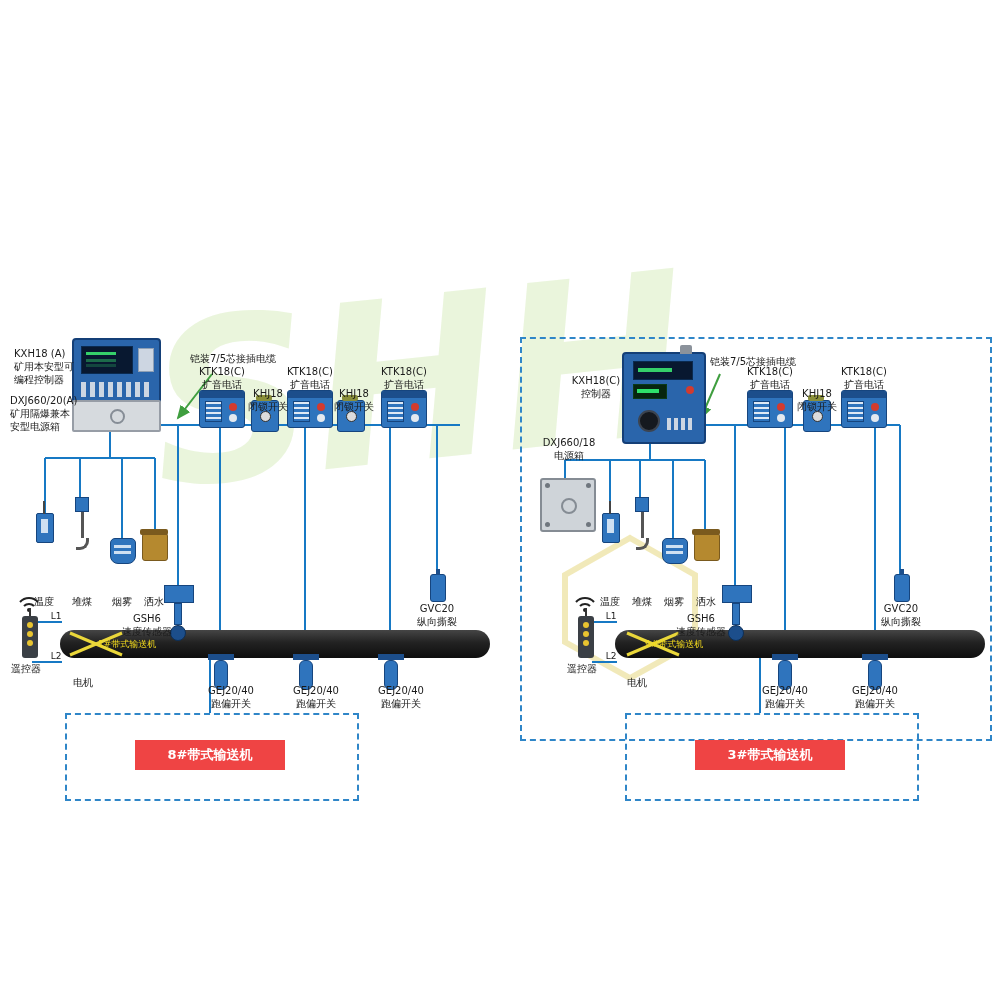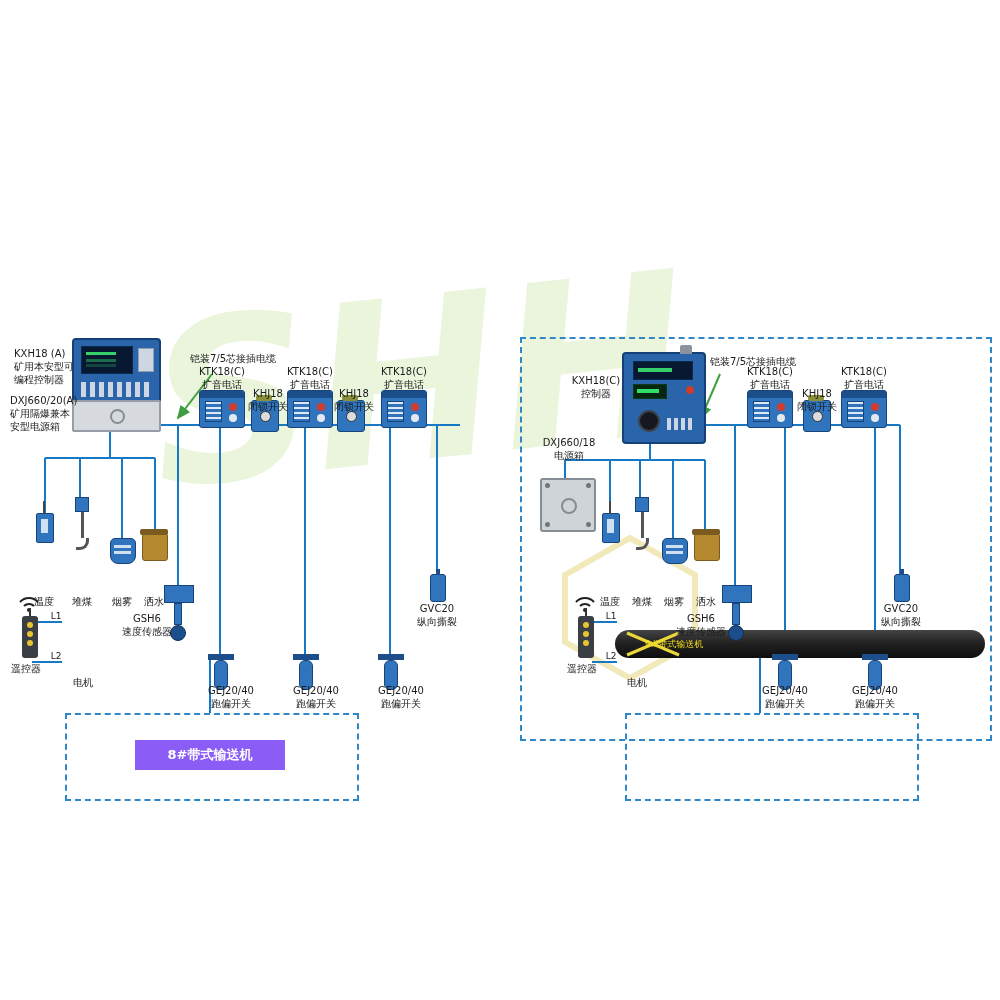--- a/index.html
+++ b/index.html
@@ -117,21 +117,21 @@
   .wifi{position:absolute;z-index:3;}
 
   
   .belt{position:absolute;height:28px;z-index:2;border-radius:14px;
         background:linear-gradient(#454545,#222 45%,#0e0e0e);}
   .belt .cross{position:absolute;top:0;z-index:2;}
   .belt .btxt{position:absolute;top:50%;transform:translateY(-50%);color:#f2d91c;
               font-size:9px;z-index:3;white-space:nowrap;}
 
   
-  .blabel{position:absolute;width:150px;height:30px;z-index:3;background:#8b5cf6;color:#fff;
+  .blabel{position:absolute;width:150px;height:30px;z-index:3;background:#ef4444;color:#fff;
           font-size:13px;font-weight:bold;display:flex;align-items:center;justify-content:center;}
 </style>
 </head>
 <body>
 
 <div class="canvas">
 
   <div class="wm">SHH</div>
   <svg class="wm-hex" width="150" height="150">
     <polygon points="75,8 140,45 140,112 75,148 10,112 10,45" fill="none" stroke="#d8c23a" stroke-width="6"></polygon>
@@ -273,20 +273,27 @@
       <circle cx="13" cy="16" r="2" fill="#222"></circle>
   </svg>
   <div class="remote" style="left:22px;top:616px">
       <em></em>
       <i></i>
     </div>
   <div class="lbl sm" style="left:46px;top:611px;width:20px">L1</div>
   <div class="lbl sm" style="left:46px;top:651px;width:20px">L2</div>
   <div class="lbl" style="left:2px;top:662px;width:48px">遥控器</div>
 
+  <div class="belt" style="left:60px;top:630px;width:430px">
+    <svg class="cross" style="left:8px" width="56" height="28">
+      <line x1="2" y1="3" x2="54" y2="25" stroke="#ead73a" stroke-width="3"></line>
+      <line x1="2" y1="25" x2="54" y2="3" stroke="#ead73a" stroke-width="3"></line>
+    </svg>
+    <span class="btxt" style="left:38px">1#带式输送机</span>
+  </div>
   <div class="lbl" style="left:62px;top:676px;width:42px">电机</div>
 
   <div class="devsw" style="left:208px;top:654px">
       <div class="mount"></div>
       <div class="roller"></div>
     </div>
   <div class="devsw" style="left:293px;top:654px">
       <div class="mount"></div>
       <div class="roller"></div>
     </div>
@@ -423,14 +430,15 @@
   <div class="lbl" style="left:844px;top:684px;width:62px">GEJ20/40
 跑偏开关</div>
 
   <div class="gvc" style="left:894px;top:574px">
       <em></em>
     </div>
   <div class="lbl" style="left:872px;top:602px;width:58px">GVC20
 纵向撕裂</div>
 
   <div class="dashed" style="left:625px;top:713px;width:290px;height:84px"></div>
+  <div class="blabel" style="left:695px;top:740px">3#带式输送机</div>
 
 </div>
 
 </body></html>

